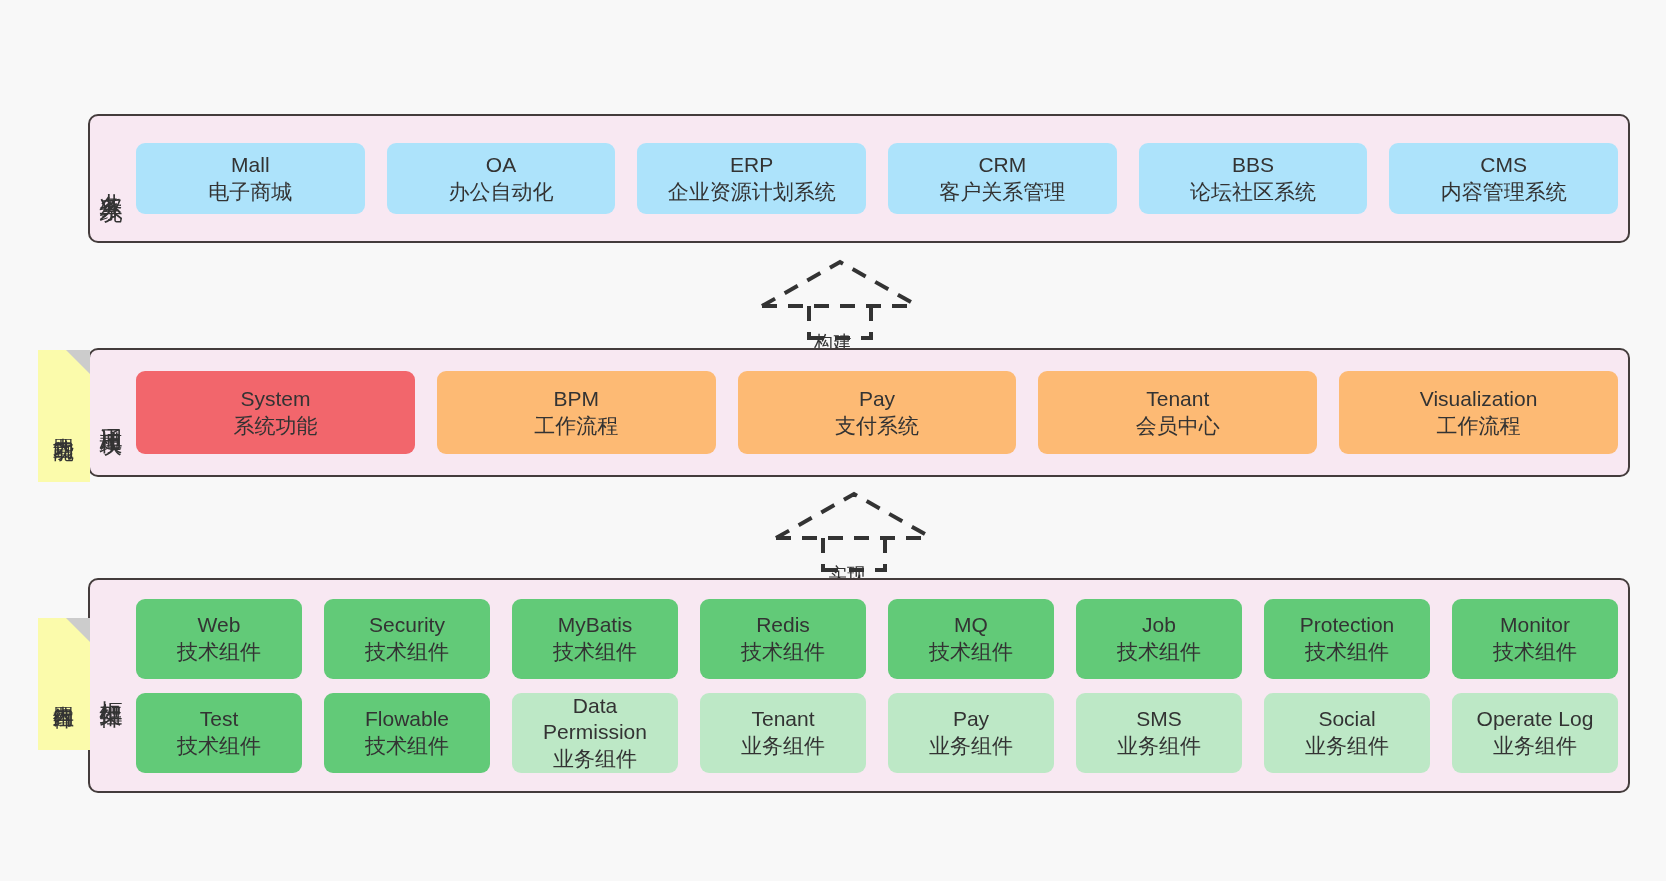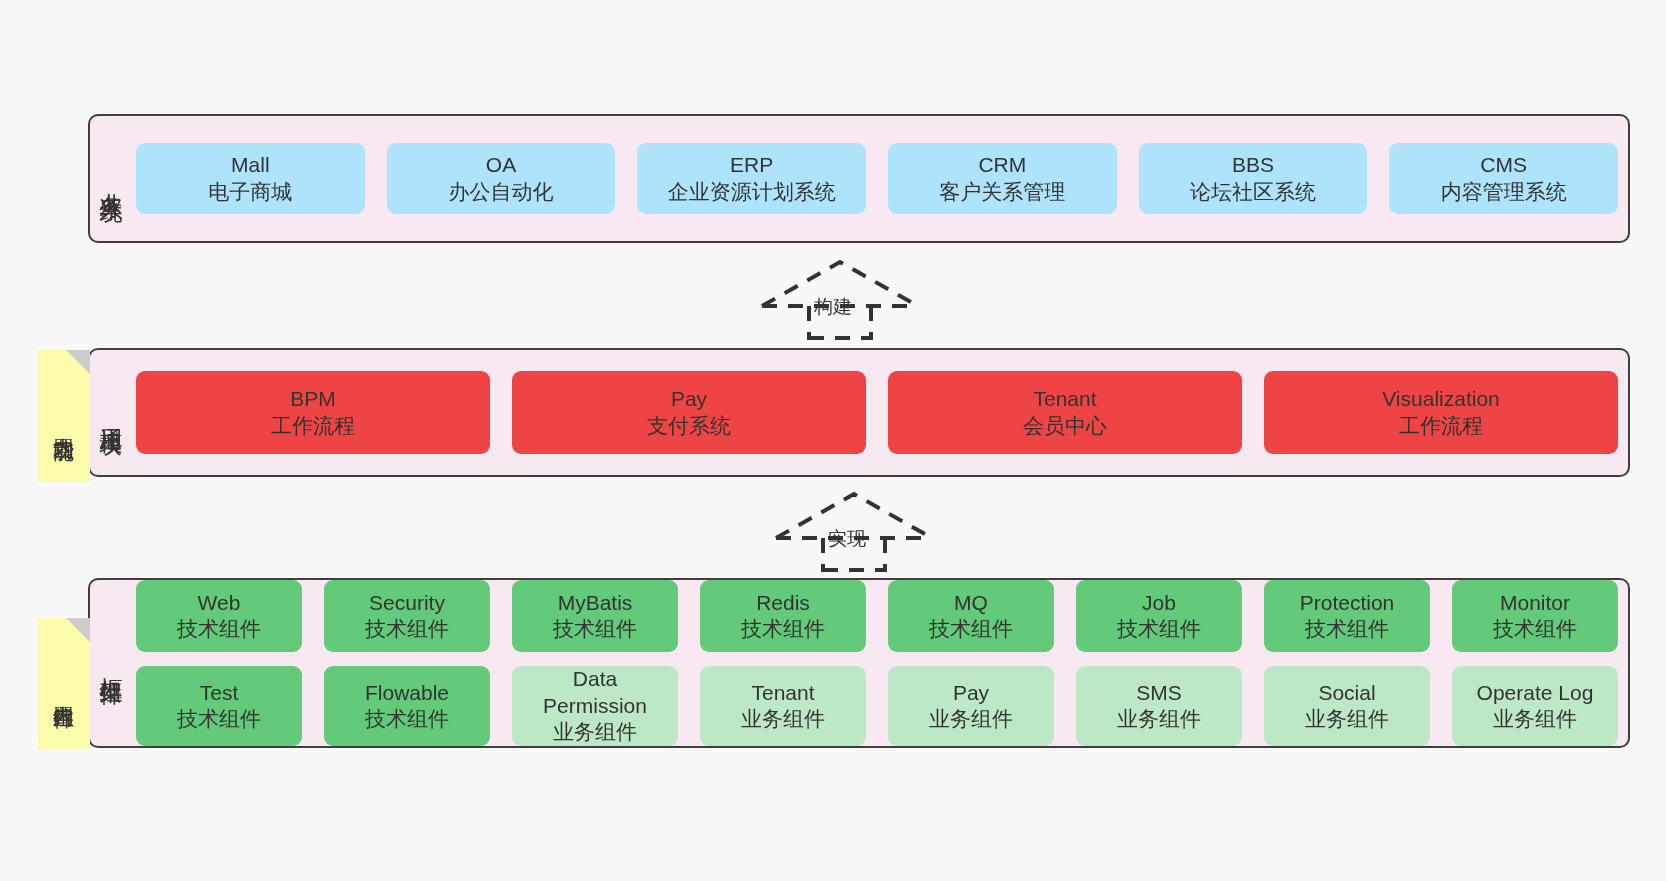--- a/index.html
+++ b/index.html
@@ -69,28 +69,28 @@
     user-select: none;
     padding: 4px 14px;
     box-sizing: border-box;
   }
   .node .l1 { display: block; }
   .node .l2 { display: block; }
 
   
   .blue        { background: #ade3fb; }
   .red-strong  { background: #f2666c; }
-  .pink-soft   { background: #ef4444; }
+  .pink-soft   { background: #fdba74; }
   .green-strong{ background: #62ca78; }
   .green-soft  { background: #bde8c6; }
 
   
   #layer-business { left: 88px;  top: 114px; width: 1542px; height: 129px; }
   #layer-modules  { left: 88px;  top: 348px; width: 1542px; height: 129px; }
-  #layer-frame    { left: 88px;  top: 578px; width: 1542px; height: 170px; }
+  #layer-frame    { left: 88px;  top: 578px; width: 1542px; height: 215px; }
 
   #layer-business .row { height: 71px; }
   #layer-modules  .row { height: 83px; }
   #layer-frame    .row { height: 80px; }
 
   
   .note {
     position: absolute;
     background: #fbfbab;
     color: #333333;
@@ -120,20 +120,21 @@
   
   .arrow { position: absolute; }
   .arrow svg { display: block; overflow: visible; }
   .arrow-label {
     position: absolute;
     font-size: 19px;
     color: #333333;
     background: transparent;
     white-space: nowrap;
     user-select: none;
+    margin-top: 36px;
   }
   #arrow-build { left: 752px; top: 258px; width: 176px; height: 82px; }
   #arrow-build .arrow-label { left: 62px; top: 36px; }
   #arrow-impl  { left: 766px; top: 490px; width: 176px; height: 82px; }
   #arrow-impl  .arrow-label  { left: 62px; top: 36px; }
 </style>
 </head>
 <body>
 
 <div id="stage">
@@ -180,20 +181,24 @@
       <path d="M 119 48 L 119 82" fill="none" stroke="#333333" stroke-width="4" stroke-dasharray="15,11"></path>
       <path d="M 57 80 L 119 80" fill="none" stroke="#333333" stroke-width="4" stroke-dasharray="15,11"></path>
     </svg>
     <span class="arrow-label">构建</span>
   </div>
 
   <div class="layer" id="layer-modules">
     <div class="layer-title">通用模块</div>
     <div class="layer-body">
       <div class="row">
+        <div class="node red-strong">
+          <span class="l1">System</span>
+          <span class="l2">系统功能</span>
+        </div>
         <div class="node pink-soft">
           <span class="l1">BPM</span>
           <span class="l2">工作流程</span>
         </div>
         <div class="node pink-soft">
           <span class="l1">Pay</span>
           <span class="l2">支付系统</span>
         </div>
         <div class="node pink-soft">
           <span class="l1">Tenant</span>

